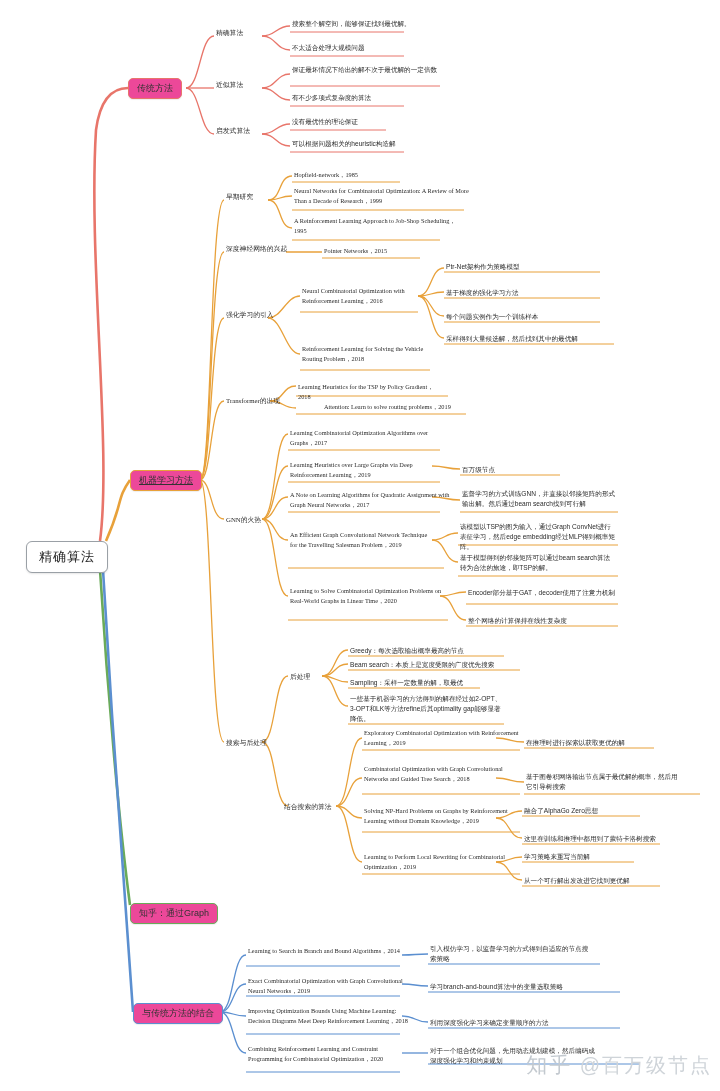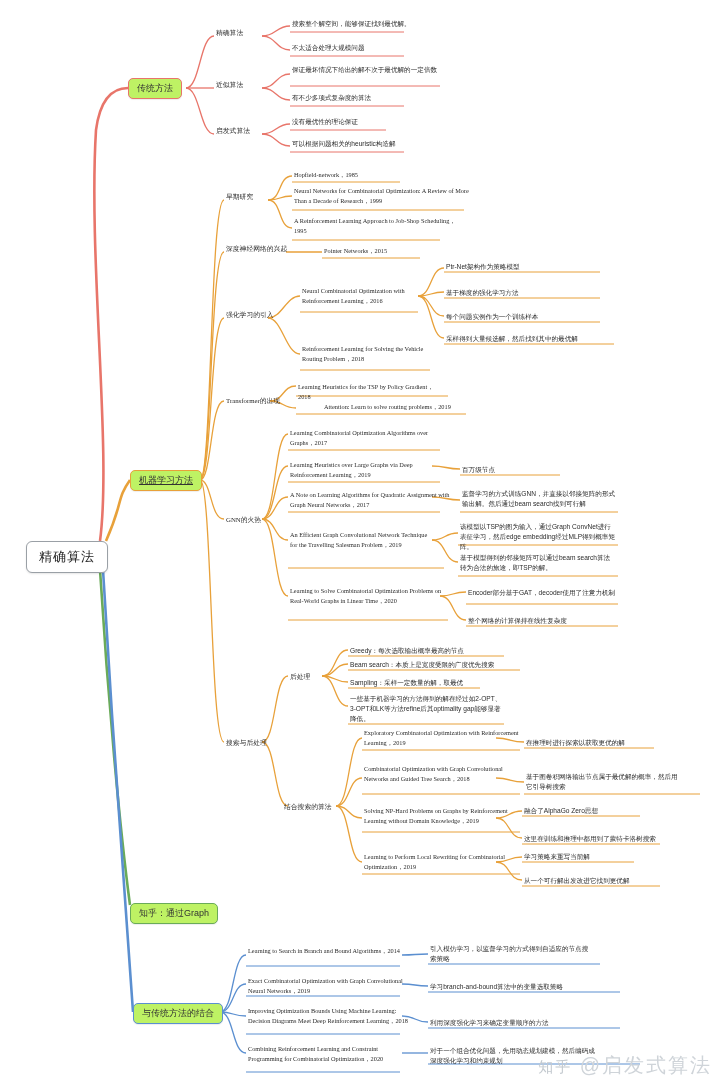--- a/index.html
+++ b/index.html
@@ -9,39 +9,39 @@
   svg.links{position:absolute;left:0;top:0;width:720px;height:1091px;pointer-events:none;}
 
   .node{position:absolute;box-sizing:border-box;}
 
   
   .root{border:1px solid #9aa0a6;border-radius:6px;background:#fff;
         padding:6px 12px;font-size:13px;color:#222;letter-spacing:1px;
         box-shadow:0 1px 2px rgba(0,0,0,.10);white-space:nowrap;}
 
   
-  .pill{border:1px solid #d0d0d0;border-radius:5px;background:#bef264;
+  .pill{border:1px solid #d0d0d0;border-radius:5px;background:#ec4899;
         padding:3px 8px;font-size:9px;color:#333;white-space:nowrap;
         box-shadow:0 1px 1px rgba(0,0,0,.07);}
   .pill.red{border-color:#e8756a;}
   .pill.orange{border-color:#e8a13a;}
   .pill.green{border-color:#6aab59;}
   .pill.blue{border-color:#5b8fd0;}
 
   
   .leaf{font-size:6.2px;line-height:1.55;color:#2b2b2b;white-space:pre-line;
         padding:0 2px 1px 2px;}
   .leaf.cn{font-size:6.6px;}
   .leaf.serif{font-family:"Liberation Serif","DejaVu Serif",serif;font-size:6.3px;}
   .branch-label{font-size:6.8px;color:#2b2b2b;white-space:nowrap;}
   .branch-label.serif{font-family:"Liberation Serif","DejaVu Serif",serif;}
 
   .watermark{position:absolute;right:8px;bottom:12px;font-size:20px;
              color:#cfd4d9;letter-spacing:2px;white-space:nowrap;}
-  .wm-logo{font-size:15px;color:#c3c9cf;}
+  .wm-logo{font-size:21px;color:#c3c9cf;}
 </style>
 </head>
 <body>
 
 <div id="map">
 
   <svg class="links" viewBox="0 0 720 1091">
     <g fill="none" stroke-width="1.3">
 
       <path d="M100 541 C 112 450, 88 260, 96 130 C 100 100, 112 88, 128 88" stroke="#e8756a" stroke-width="2.6"></path>
@@ -271,16 +271,16 @@
   <div class="node leaf cn" style="left:428px;top:944px;width:165px;">引入模仿学习，以监督学习的方式得到自适应的节点搜索策略</div>
   <div class="node leaf serif" style="left:246px;top:976px;width:160px;">Exact Combinatorial Optimization with Graph Convolutional Neural Networks，2019</div>
   <div class="node leaf cn" style="left:428px;top:982px;width:180px;">学习branch-and-bound算法中的变量选取策略</div>
   <div class="node leaf serif" style="left:246px;top:1006px;width:165px;">Improving Optimization Bounds Using Machine Learning: Decision Diagrams Meet Deep Reinforcement Learning，2018</div>
   <div class="node leaf cn" style="left:428px;top:1018px;width:180px;">利用深度强化学习来确定变量顺序的方法</div>
   <div class="node leaf serif" style="left:246px;top:1044px;width:165px;">Combining Reinforcement Learning and Constraint Programming for Combinatorial Optimization，2020</div>
   <div class="node leaf cn" style="left:428px;top:1046px;width:175px;">对于一个组合优化问题，先用动态规划建模，然后编码成深度强化学习和约束规划</div>
 
   <div class="watermark">
     <span class="wm-logo">知乎</span>
-    <span>@启发式算法</span>
+    <span>@百万级节点</span>
   </div>
 
 </div>
 
 </body></html>

